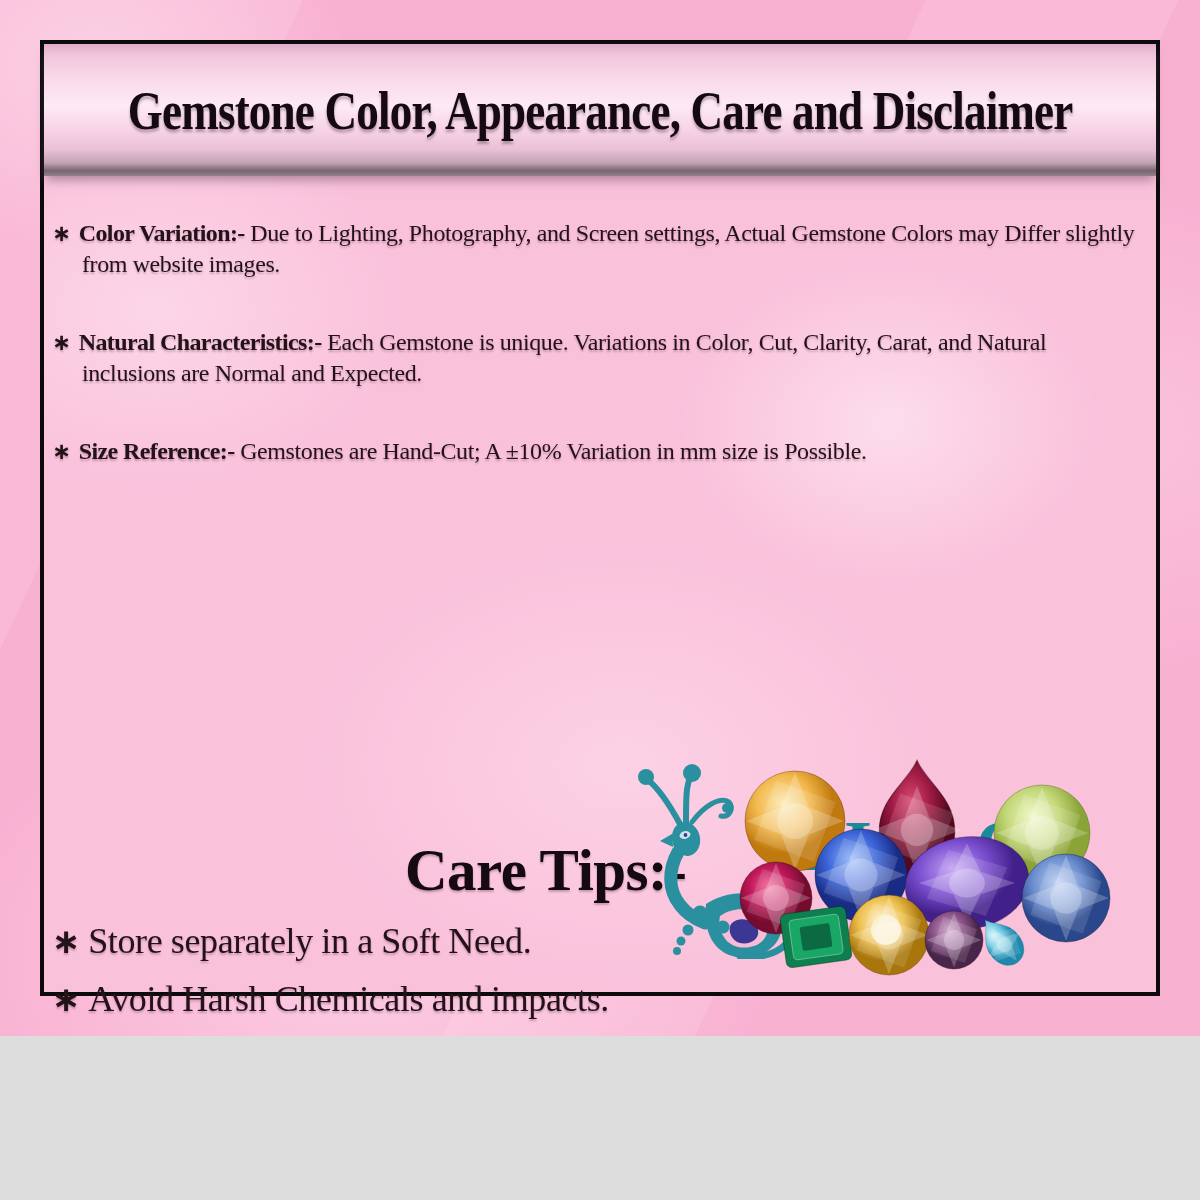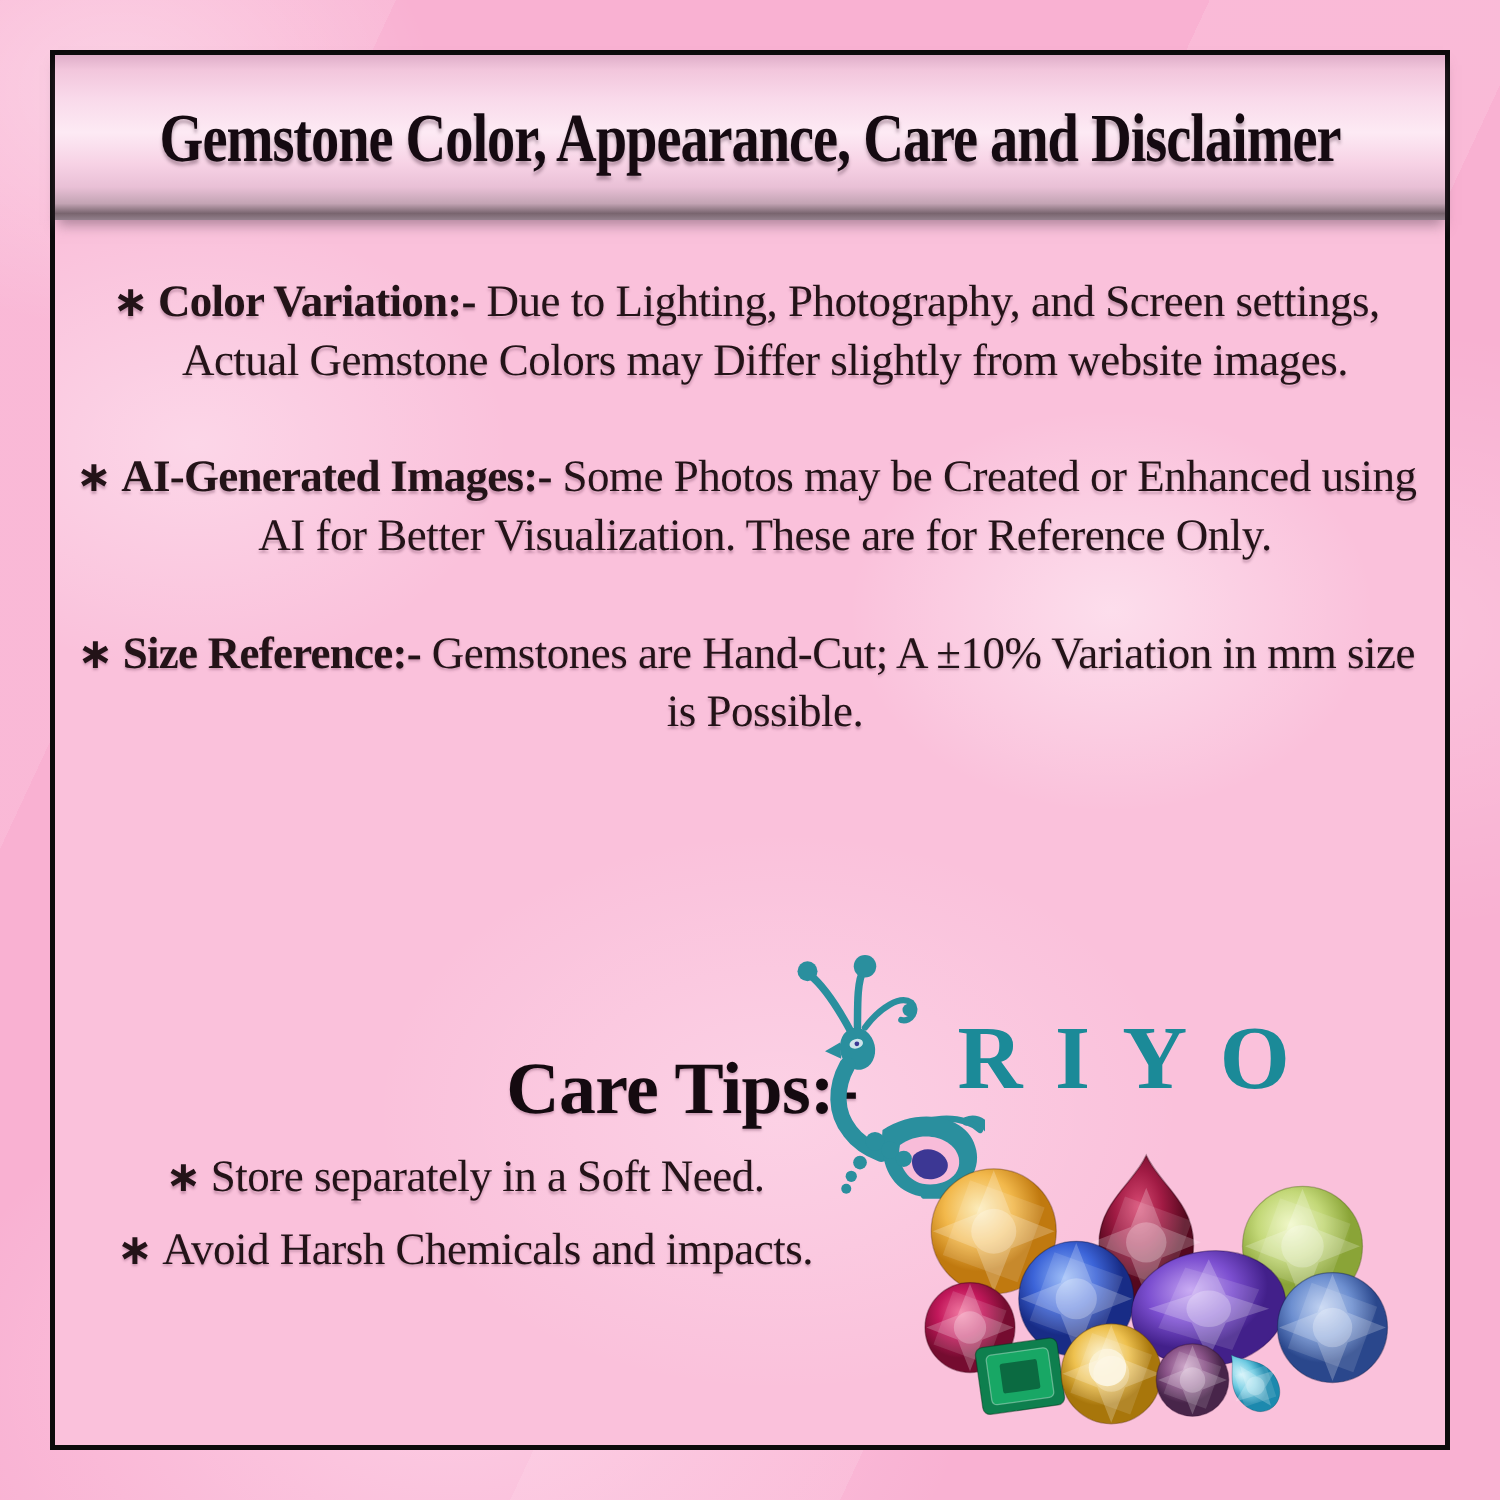--- a/index.html
+++ b/index.html
@@ -1,25 +1,24 @@
 <!DOCTYPE html>
 <html><head>
 <meta charset="utf-8">
 <style>
   html,body{margin:0;padding:0;background:#dddddd;}
   .stage{
-    position:relative;width:1200px;height:1200px;overflow:hidden;
+    position:relative;width:1200px;height:1036px;overflow:hidden;
     font-family:"Liberation Serif","DejaVu Serif",serif;
     background-color:#f9b1d2;
     background-image:
       radial-gradient(ellipse 420px 320px at 8% 6%, rgba(255,255,255,.35), transparent 60%),
       radial-gradient(ellipse 520px 400px at 94% 42%, rgba(255,255,255,.22), transparent 60%),
       radial-gradient(ellipse 640px 420px at 30% 92%, rgba(255,228,242,.55), transparent 65%),
       linear-gradient(115deg, rgba(255,255,255,.10) 0 18%, transparent 18% 55%, rgba(255,255,255,.12) 55% 70%, transparent 70%);
-    text-align: center;
   }
   .frame{
     position:absolute;left:40px;top:40px;right:40px;bottom:40px;
     border:4px solid #0c0b0c;
     background-color:#fac1db;
     background-image:
       radial-gradient(ellipse 300px 230px at 76% 40%, rgba(255,245,250,.55), transparent 70%),
       radial-gradient(ellipse 360px 260px at 10% 28%, rgba(255,240,248,.45), transparent 70%),
       radial-gradient(ellipse 460px 320px at 52% 76%, rgba(255,236,246,.38), transparent 70%);
   }
@@ -30,21 +29,21 @@
     box-shadow:0 6px 10px -2px rgba(110,80,100,.55);
   }
   .title{
     margin:0;white-space:nowrap;font-size:55px;font-weight:700;color:#150a11;
     letter-spacing:-1px;transform:scaleX(.82);transform-origin:center;
     text-shadow:0 3px 3px rgba(60,30,50,.35);
   }
   .bullets{position:absolute;left:0;top:132px;right:0;padding:42px 14px 0 8px;}
   .bullet{
     margin:0 0 46px;padding-left:30px;text-indent:-30px;
-    font-size:36px;line-height:1.31;color:#231318;letter-spacing:-.4px;
+    font-size:24px;line-height:1.31;color:#231318;letter-spacing:-.4px;
     text-shadow:0 2px 2px rgba(90,40,70,.30);
   }
   .star{font-family:"DejaVu Sans",sans-serif;font-weight:700;font-size:.95em;margin-right:8px;}
   .blabel{font-weight:700;letter-spacing:-.6px;}
   .care-heading{
     position:absolute;left:361px;top:792px;margin:0;
     font-size:59px;font-weight:700;color:#140a10;letter-spacing:-.5px;
     text-shadow:0 2px 2px rgba(90,40,70,.30);
   }
   .brand-name{
@@ -66,23 +65,23 @@
 <div class="stage">
   <div class="frame">
 
     <div class="titlebar">
       <h1 class="title">Gemstone Color, Appearance, Care and Disclaimer</h1>
     </div>
 
     <div class="bullets">
   <p class="bullet"><span class="star">∗</span><span class="blabel">Color Variation:-</span><span> Due to Lighting, Photography, and Screen settings, Actual Gemstone Colors may Differ slightly from website images.</span></p>
 
-
-
-  <p class="bullet"><span class="star">∗</span><span class="blabel">AI-Generated Images:-</span><span> Some Photos may be Created or Enhanced using AI for Better Visualization. These are for Reference Only.</span></p>
+  <p class="bullet"><span class="star">∗</span><span class="blabel">Natural Characteristics:-</span><span> Each Gemstone is unique. Variations in Color, Cut, Clarity, Carat, and Natural inclusions are Normal and Expected.</span></p>
+
+
 
   <p class="bullet"><span class="star">∗</span><span class="blabel">Size Reference:-</span><span> Gemstones are Hand-Cut; A ±10% Variation in mm size is Possible.</span></p>
 </div>
 
     <h2 class="care-heading">Care Tips:-</h2>
 
     <svg class="peacock" width="160" height="195" viewBox="0 0 160 195" aria-hidden="true">
       <g fill="none" stroke="#2a8f9e" stroke-linecap="round">
         <path d="M52,60 C40,38 30,24 20,16" stroke-width="6"></path>
         <path d="M58,58 C58,36 58,20 63,12" stroke-width="6"></path>

